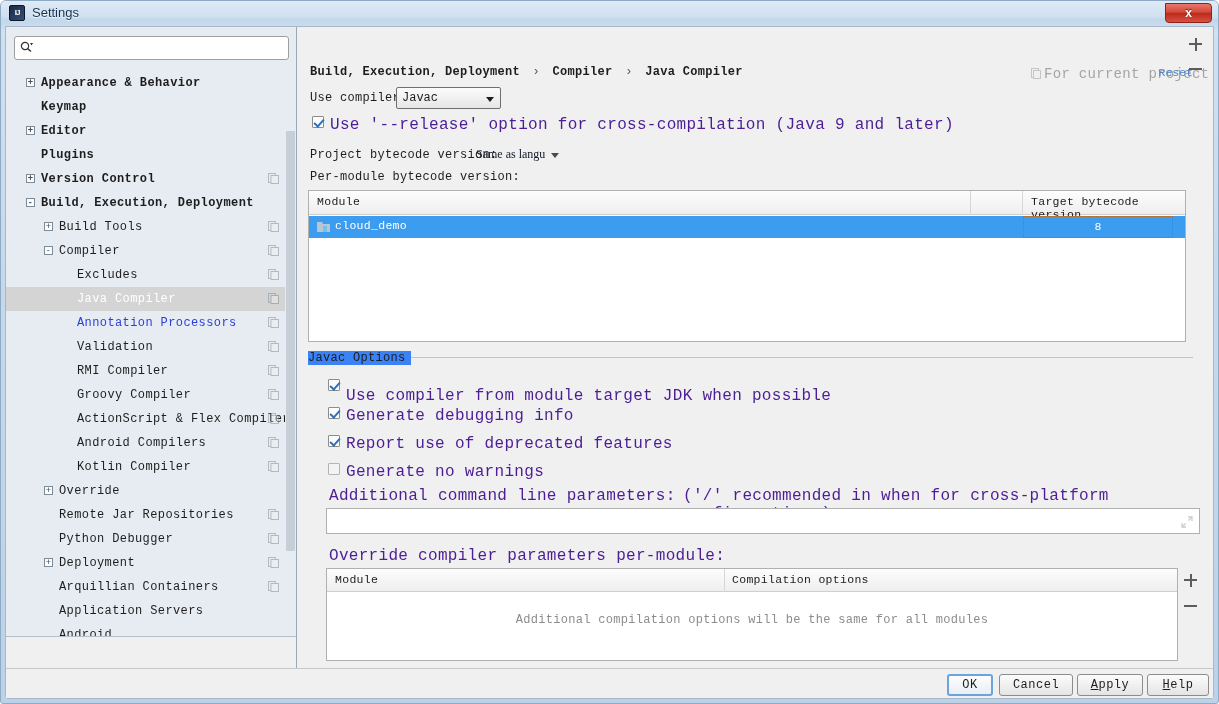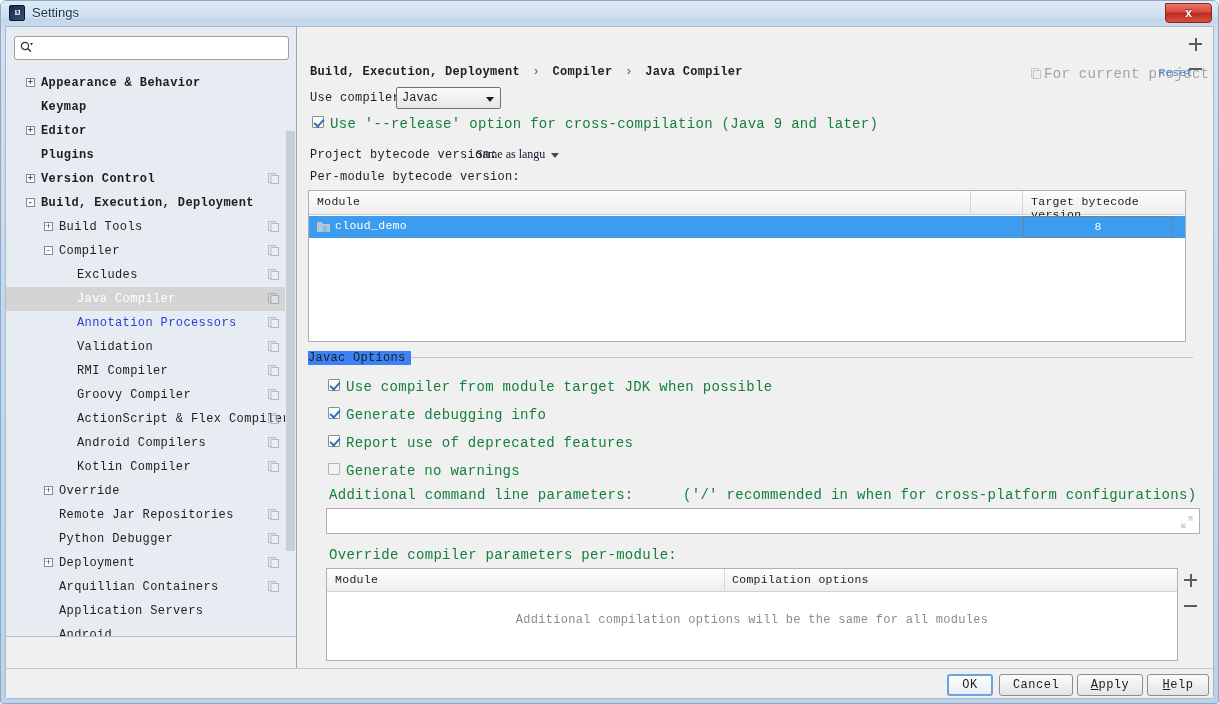--- a/index.html
+++ b/index.html
@@ -207,21 +207,21 @@
     font-size:12px; color:#1d1d1d; background:#3b82f6;
     padding-right:5px; letter-spacing:.3px;
   }
   #javac-line {
     position:absolute; left:10px; top:330px; right:20px; height:1px;
     background:#c4c4c4;
   }
   #javac-line-left {
     position:absolute; left:10px; top:330px; width:2px; height:1px; background:#c4c4c4;
   }
-  .optrow { position:absolute; font-size:14px; color:#15803d; letter-spacing:.3px; }
+  .optrow { position:absolute; font-size:16px; color:#4c1d95; letter-spacing:.3px; }
 
   #addl-input {
     position:absolute; left:28px; top:481px; width:874px; height:26px;
     background:#fff; border:1px solid #b0b0b0;
   }
   #expand-icon {
     position:absolute; right:6px; top:7px; width:12px; height:12px; opacity:.5;
   }
 
   
@@ -498,21 +498,21 @@
         </div>
       </div>
       <div id="mt-plus"></div>
       <div id="mt-minus"></div>
 
       <div id="javac-line-left"></div>
       <div id="javac-line"></div>
       <div id="javac-legend">Javac Options</div>
 
       <div class="chk on" style="left:30px; top:352px;"></div>
-      <div class="optrow" style="left:48px; top:352px;">Use compiler from module target JDK when possible</div>
+      <div class="optrow" style="left:48px; top:360px;">Use compiler from module target JDK when possible</div>
 
       <div class="chk on" style="left:30px; top:380px;"></div>
       <div class="optrow" style="left:48px; top:380px;">Generate debugging info</div>
 
       <div class="chk on" style="left:30px; top:408px;"></div>
       <div class="optrow" style="left:48px; top:408px;">Report use of deprecated features</div>
 
       <div class="chk off" style="left:30px; top:436px;"></div>
       <div class="optrow" style="left:48px; top:436px;">Generate no warnings</div>
 

